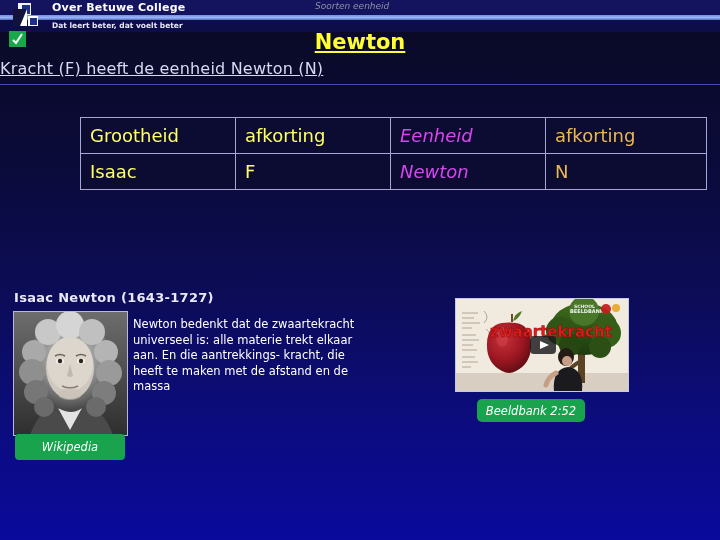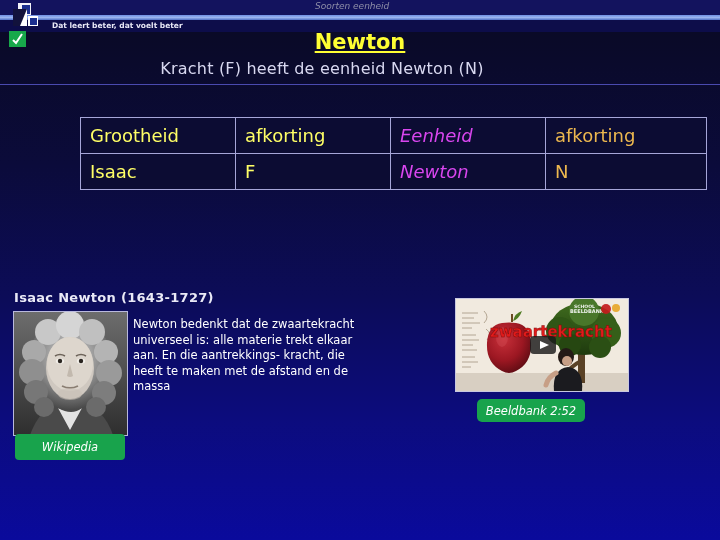--- a/index.html
+++ b/index.html
@@ -101,24 +101,24 @@
     font-size: 21px;
     font-weight: bold;
     color: #ffff33;
     text-decoration: underline;
     text-underline-offset: 2px;
   }
   #subtitle {
     position: absolute;
     left: 0; top: 59px;
     width: 644px;
-    text-align: center;
     font-size: 16px;
     color: #d8d8f0;
     letter-spacing: 0.2px;
+    text-decoration: underline;
   }
 
   
   #unit-table {
     position: absolute;
     left: 80px; top: 117px;
     width: 586px;
     border-collapse: collapse;
     table-layout: fixed;
   }
@@ -206,20 +206,21 @@
 </style>
 </head>
 <body>
 
 <div id="slide">
 
   <div id="header">
     <div class="hdr-bar-top"></div>
     <div class="hdr-stripe"></div>
     <div class="hdr-bar-bot"></div>
+    <div class="school-name">Over Betuwe College</div>
     <div class="school-tagline">Dat leert beter, dat voelt beter</div>
     <div class="topic-label">Soorten eenheid</div>
   </div>
 
   <div id="logo">
     <svg width="42" height="32" viewBox="0 0 42 32">
       <rect x="14" y="1" width="13" height="12" fill="#ffffff"></rect>
       <polygon points="14,1 27,1 27,13 14,13" fill="#f2f2f8"></polygon>
       <polygon points="18,3 26,3 26,12 18,12" fill="#1b2f8f"></polygon>
       <rect x="9" y="7" width="14" height="17" fill="#ffffff"></rect>

